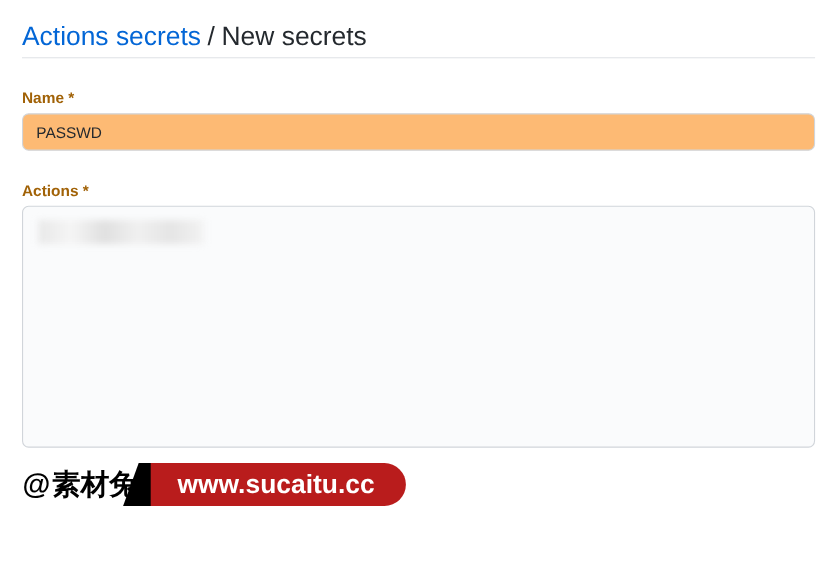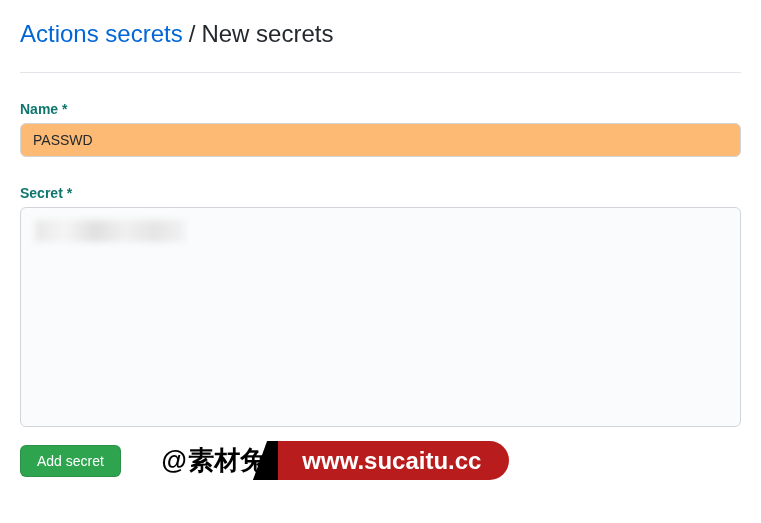--- a/index.html
+++ b/index.html
@@ -9,21 +9,21 @@
     }
     body {
       font-family: -apple-system, BlinkMacSystemFont, "Segoe UI", Helvetica, Arial, sans-serif;
       background: #fff;
       padding: 20px;
       width: 761px;
     }
     .header {
       display: flex;
       align-items: flex-start;
-      padding-bottom: 24px;
+      padding-bottom: 4px;
       border-bottom: 1px solid #e1e4e8;
       margin-bottom: 20px;
     }
     .header-link {
       color: #0366d6;
       font-size: 24px;
       font-weight: 400;
       text-decoration: none;
     }
     .header-separator {
@@ -37,21 +37,21 @@
       font-size: 24px;
       font-weight: 400;
     }
     .form-group {
       margin-bottom: 16px;
     }
     .form-label {
       display: block;
       font-size: 14px;
       font-weight: 600;
-      color: #0f766e;
+      color: #a16207;
       margin-bottom: 6px;
       margin-top: 28px;
     }
     .form-input {
       width: 100%;
       padding: 6px 12px;
       font-size: 14px;
       line-height: 20px;
       color: #24292e;
       background-color: #fdba74;
@@ -145,28 +145,27 @@
   <span class="header-separator">/</span>
   <span class="header-current">New secrets</span>
 </div>
 
 <div class="form-group">
   <label class="form-label">Name *</label>
   <input type="text" class="form-input" value="PASSWD" style="">
 </div>
 
 <div class="form-group">
-  <label class="form-label">Secret *</label>
+  <label class="form-label">Actions *</label>
   <div class="textarea-wrapper">
     <div class="blurred-content"></div>
   </div>
 </div>
 
 <div class="footer-row">
-  <button class="btn-primary">Add secret</button>
   <div class="watermark">
     <span class="watermark-at">@</span>
     <span class="watermark-cn">素材兔</span>
     <span class="watermark-pill-wrap">
       <span class="watermark-pill">www.sucaitu.cc</span>
     </span>
   </div>
 </div>
 
 </body></html>

